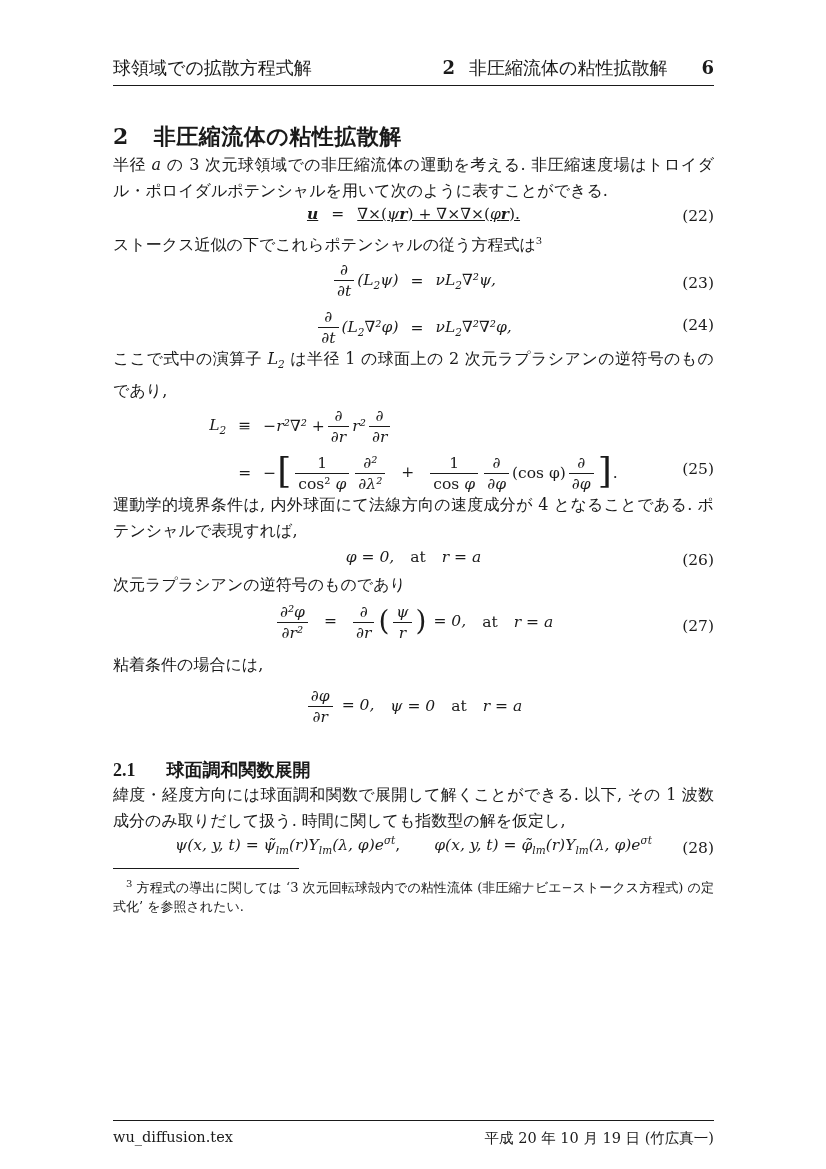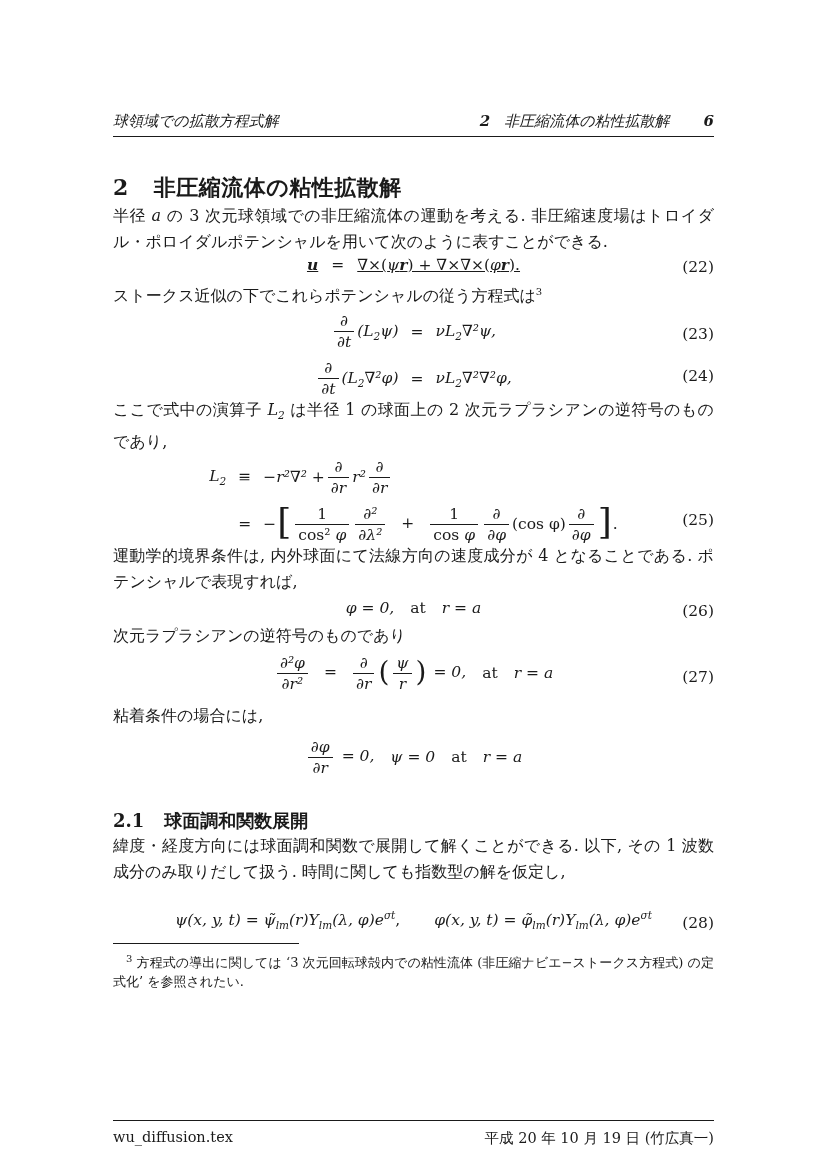--- a/index.html
+++ b/index.html
@@ -1,42 +1,42 @@
 <!DOCTYPE html>
 <html><head>
 <meta charset="utf-8">
 <style>
   html,body{margin:0;padding:0;background:#fff;}
   .page{position:relative;width:826px;height:1169px;background:#fff;overflow:hidden;
         color:#1a1a1a;font-family:"DejaVu Serif","Liberation Serif",serif;}
   .inner{position:absolute;left:113px;top:0;width:601px;}
   
-  .header{display:flex;align-items:baseline;margin-top:112px;padding-bottom:5px;
-          border-bottom:1.5px solid #1a1a1a;font-size:15px;font-style:italic;}
+  .header{display:flex;align-items:baseline;margin-top:56px;padding-bottom:5px;
+          border-bottom:1.5px solid #1a1a1a;font-size:18px;}
   .h-spacer{flex:1;}
   .h-secno{font-weight:bold;margin-right:14px;}
   .h-page{font-weight:bold;margin-left:34px;}
   
   .h1{margin-top:36px;font-size:22px;font-weight:bold;letter-spacing:.5px;}
   .h1 .no{margin-right:25px;}
   .h2{margin-top:26px;font-size:18px;font-weight:bold;}
-  .h2 .no{margin-right:20px;}
+  .h2 .no{margin-right:31px;font-family:Liberation Serif, serif;}
   
   p.body{margin:0;font-size:16px;line-height:26px;text-align:justify;}
   .p1{margin-top:32px;} .p2{margin-top:12px;} .p3{margin-top:4px;}
   .p4{margin-top:20px;} .p5{margin-top:8px;}  .p6{margin-top:8px;}
   .p7{margin-top:30px;}
   .it{font-style:italic;} .up{font-style:normal;} .bi{font-style:italic;font-weight:bold;}
   
   .eqline{position:relative;text-align:center;white-space:nowrap;font-size:15.5px;}
   .eq22{min-height:24px;text-decoration:underline;}
   .eq26{margin-top:4px;min-height:24px;}
   .eq27{margin-top:0;min-height:48px;margin-top:2px;padding-top:4px;}
   .eqv{margin-top:8px;min-height:44px;padding-top:2px;}
-  .eq28{margin-top:24px;min-height:28px;}
+  .eq28{margin-top:0;min-height:28px;}
   .tag{position:absolute;right:0;top:50%;transform:translateY(-50%);font-style:normal;}
   .rel{margin:0 13px;font-style:normal;display:inline-block;}
   .frac{display:inline-block;vertical-align:middle;text-align:center;margin:0 3px;}
   .frac .num{display:block;padding:0 3px 2px;line-height:16px;}
   .frac .den{display:block;padding:2px 3px 0;line-height:16px;border-top:1px solid #1a1a1a;}
   sub.ss{font-size:10.5px;} sup.ssup{font-size:10.5px;} sup.fnm{font-size:10px;}
   .big{display:inline-block;vertical-align:middle;font-size:36px;line-height:34px;
        font-style:normal;font-weight:200;margin:-4px 1px 0;}
   .bigp{display:inline-block;vertical-align:middle;font-size:28px;line-height:28px;
         font-style:normal;font-weight:200;margin:-3px 1px 0;}

